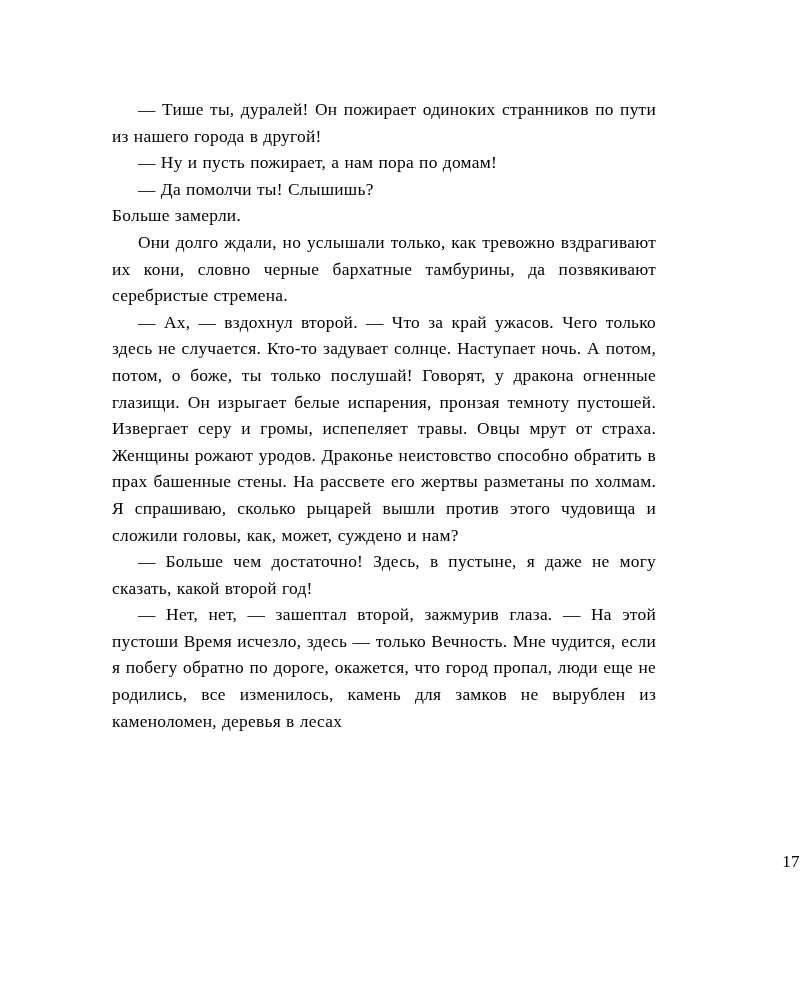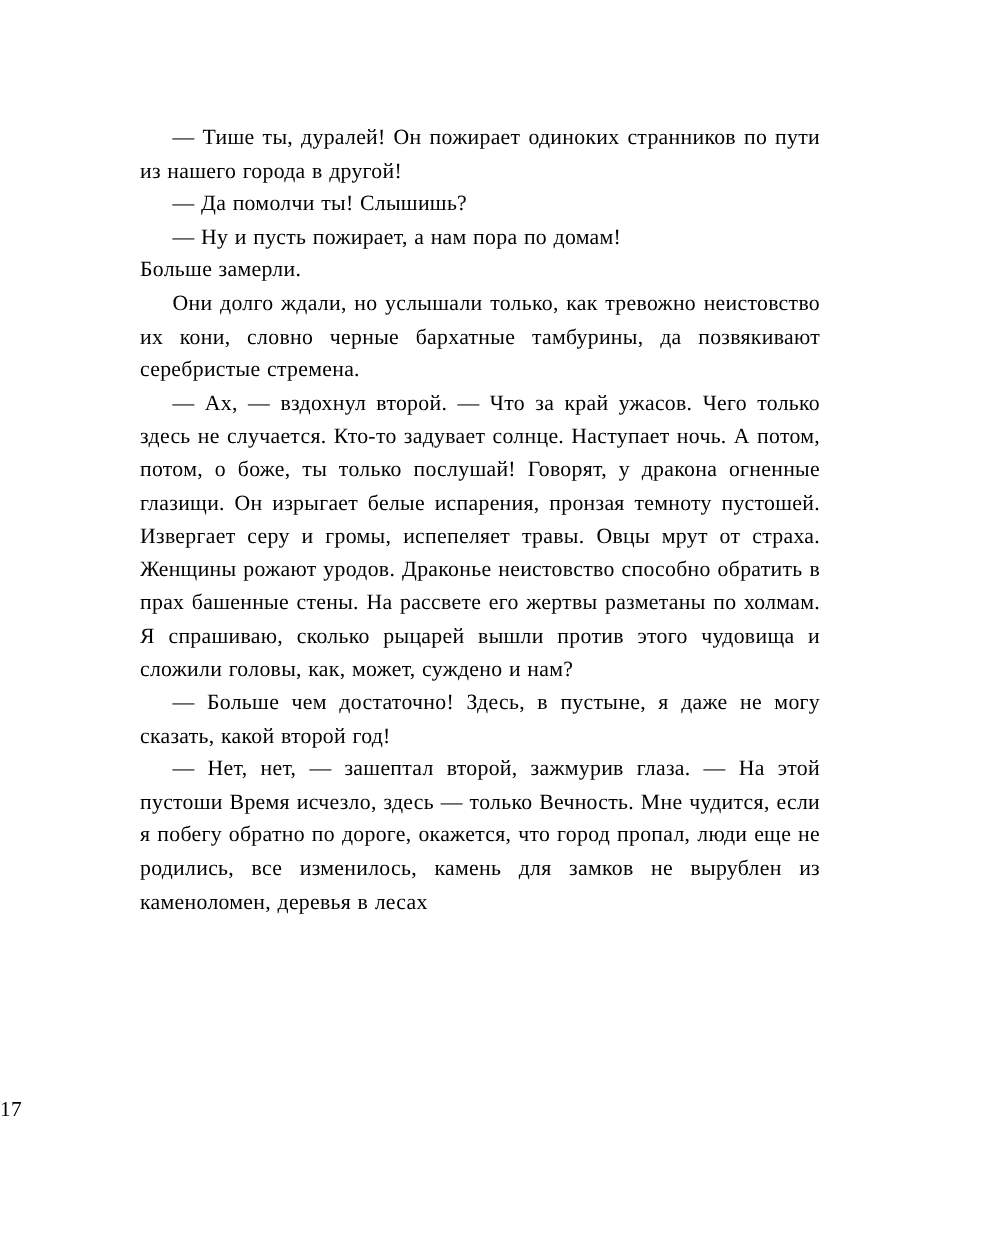--- a/index.html
+++ b/index.html
@@ -41,34 +41,34 @@
   p.justify-full {
     text-align: justify;
   }
   p.no-indent {
     text-indent: 0;
   }
   .page-number {
     position: absolute;
     left: 0;
     right: 0;
-    top: 878px;
-    text-align: left;
+    top: 852px;
+    text-align: right;
     font-size: 17px;
     letter-spacing: 0.4px;
   }
 </style>
 </head>
 <body>
 
 <div class="page">
   <div class="text-block">
     <p class="justify-full">— Тише ты, дуралей! Он пожирает одиноких странников по пути из нашего города в другой!</p>
+    <p>— Ну и пусть пожирает, а нам пора по домам!</p>
     <p>— Да помолчи ты! Слышишь?</p>
-    <p>— Ну и пусть пожирает, а нам пора по домам!</p>
     <p class="no-indent">Больше замерли.</p>
-    <p class="justify-full">Они долго ждали, но услышали только, как тревожно неистовство их кони, словно черные бархатные тамбурины, да позвякивают серебристые стремена.</p>
+    <p class="justify-full">Они долго ждали, но услышали только, как тревожно вздрагивают их кони, словно черные бархатные тамбурины, да позвякивают серебристые стремена.</p>
     <p class="justify-full">— Ах, — вздохнул второй. — Что за край ужасов. Чего только здесь не случается. Кто-то задувает солнце. Наступает ночь. А потом, потом, о боже, ты только послушай! Говорят, у дракона огненные глазищи. Он изрыгает белые испарения, пронзая темноту пустошей. Извергает серу и громы, испепеляет травы. Овцы мрут от страха. Женщины рожают уродов. Драконье неистовство способно обратить в прах башенные стены. На рассвете его жертвы разметаны по холмам. Я спрашиваю, сколько рыцарей вышли против этого чудовища и сложили головы, как, может, суждено и нам?</p>
     <p class="justify-full">— Больше чем достаточно! Здесь, в пустыне, я даже не могу сказать, какой второй год!</p>
     <p class="justify-full">— Нет, нет, — зашептал второй, зажмурив глаза. — На этой пустоши Время исчезло, здесь — только Вечность. Мне чудится, если я побегу обратно по дороге, окажется, что город пропал, люди еще не родились, все изменилось, камень для замков не вырублен из каменоломен, деревья в лесах</p>
   </div>
   <div class="page-number">17</div>
 </div>
 
 </body></html>

